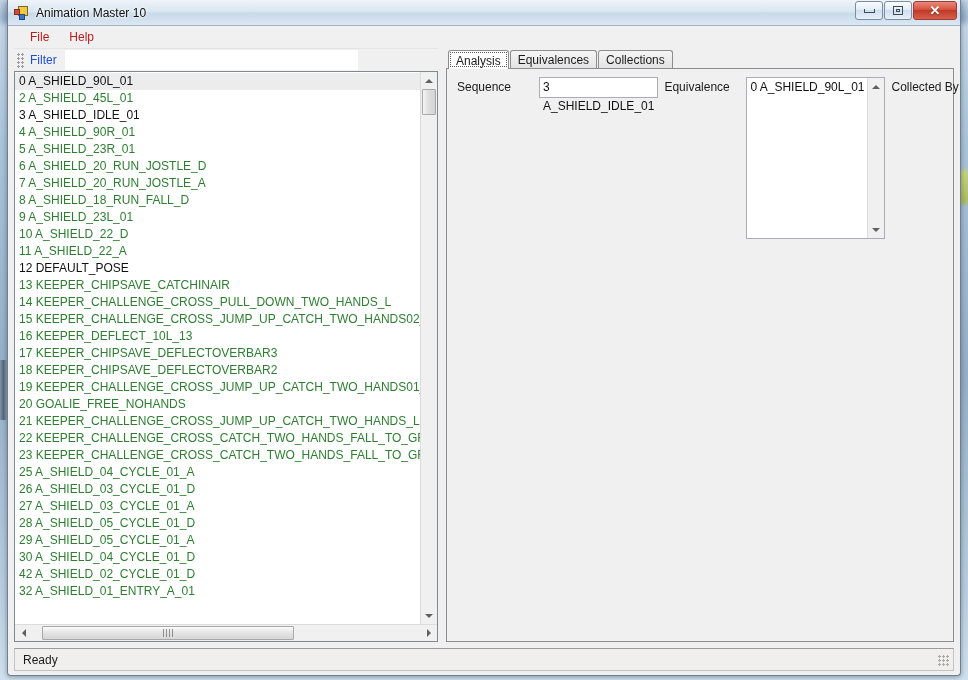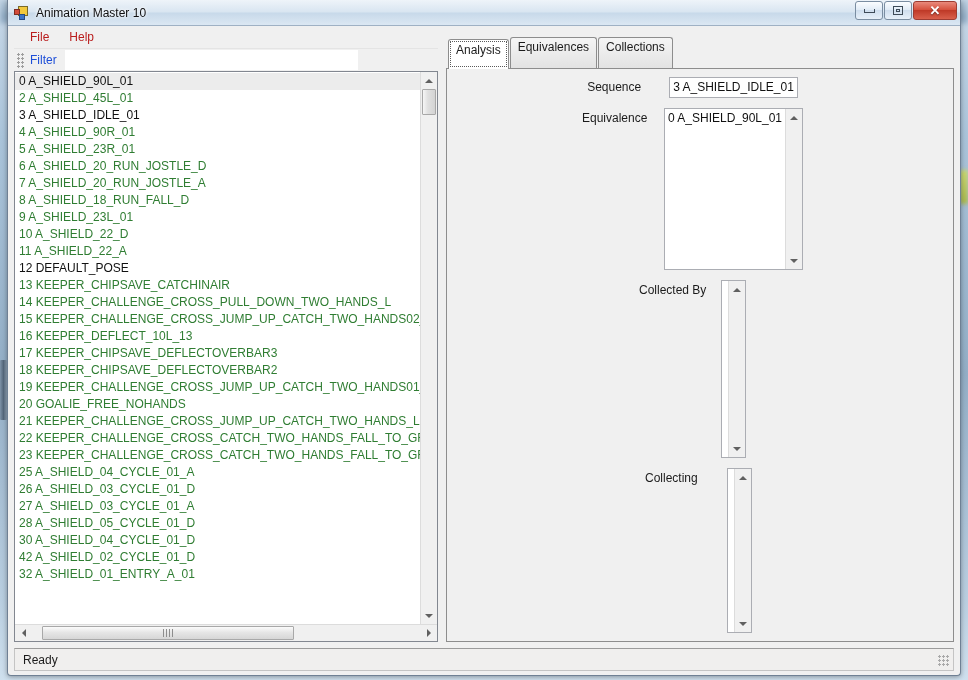--- a/index.html
+++ b/index.html
@@ -339,55 +339,53 @@
   }
   #tabstrip {
     height: 21px;
     flex: 0 0 auto;
     display: flex;
     align-items: flex-end;
     padding-left: 2px;
     box-sizing: border-box;
   }
   .tab {
-    height: 32px;
+    height: 19px;
     line-height: 19px;
     padding: 0 7px;
     font-size: 12px;
     color: #1b1b1b;
     border: 1px solid #8d8d8d;
     border-bottom: none;
     border-radius: 3px 3px 0 0;
     background: linear-gradient(180deg,#f5f5f5,#e2e2e2);
     margin-right: 1px;
     position: relative;
     box-sizing: border-box;
     white-space: nowrap;
   }
   .tab.active {
-    height: 30px;
+    height: 19px;
     line-height: 20px;
     background: #ffffff;
     border-color: #8d8d8d;
     z-index: 3;
     outline: 1px dotted #5a5a5a;
     outline-offset: -3px;
   }
   #tabpage {
     flex: 1 1 auto;
     min-height: 0;
     border: 1px solid #8d8d8d;
     background: #f0f0f0;
     padding: 8px 25px 8px 4px;
     box-sizing: border-box;
     display: flex;
-    flex-direction: column;
     margin-top: -1px;
     position: relative;
-    align-items: center;
   }
 
   .field-row {
     display: flex;
     align-items: flex-start;
     margin-bottom: 10px;
   }
   .field-label {
     width: 88px;
     flex: 0 0 auto;
@@ -572,20 +570,21 @@
               <div class="list-item">18 KEEPER_CHIPSAVE_DEFLECTOVERBAR2</div>
               <div class="list-item">19 KEEPER_CHALLENGE_CROSS_JUMP_UP_CATCH_TWO_HANDS01_L</div>
               <div class="list-item">20 GOALIE_FREE_NOHANDS</div>
               <div class="list-item">21 KEEPER_CHALLENGE_CROSS_JUMP_UP_CATCH_TWO_HANDS_L</div>
               <div class="list-item">22 KEEPER_CHALLENGE_CROSS_CATCH_TWO_HANDS_FALL_TO_GROUND0</div>
               <div class="list-item">23 KEEPER_CHALLENGE_CROSS_CATCH_TWO_HANDS_FALL_TO_GROUND_</div>
               <div class="list-item">25 A_SHIELD_04_CYCLE_01_A</div>
               <div class="list-item">26 A_SHIELD_03_CYCLE_01_D</div>
               <div class="list-item">27 A_SHIELD_03_CYCLE_01_A</div>
               <div class="list-item">28 A_SHIELD_05_CYCLE_01_D</div>
+              <div class="list-item">29 A_SHIELD_05_CYCLE_01_A</div>
               <div class="list-item">30 A_SHIELD_04_CYCLE_01_D</div>
               <div class="list-item">42 A_SHIELD_02_CYCLE_01_D</div>
               <div class="list-item">32 A_SHIELD_01_ENTRY_A_01</div>
             </div>
           <div class="vscroll">
             <div class="vsb-btn">
               <span class="arrow-up"></span>
             </div>
             <div class="vsb-track">
               <div class="vsb-thumb" style="top:0px;height:26px;"></div>

